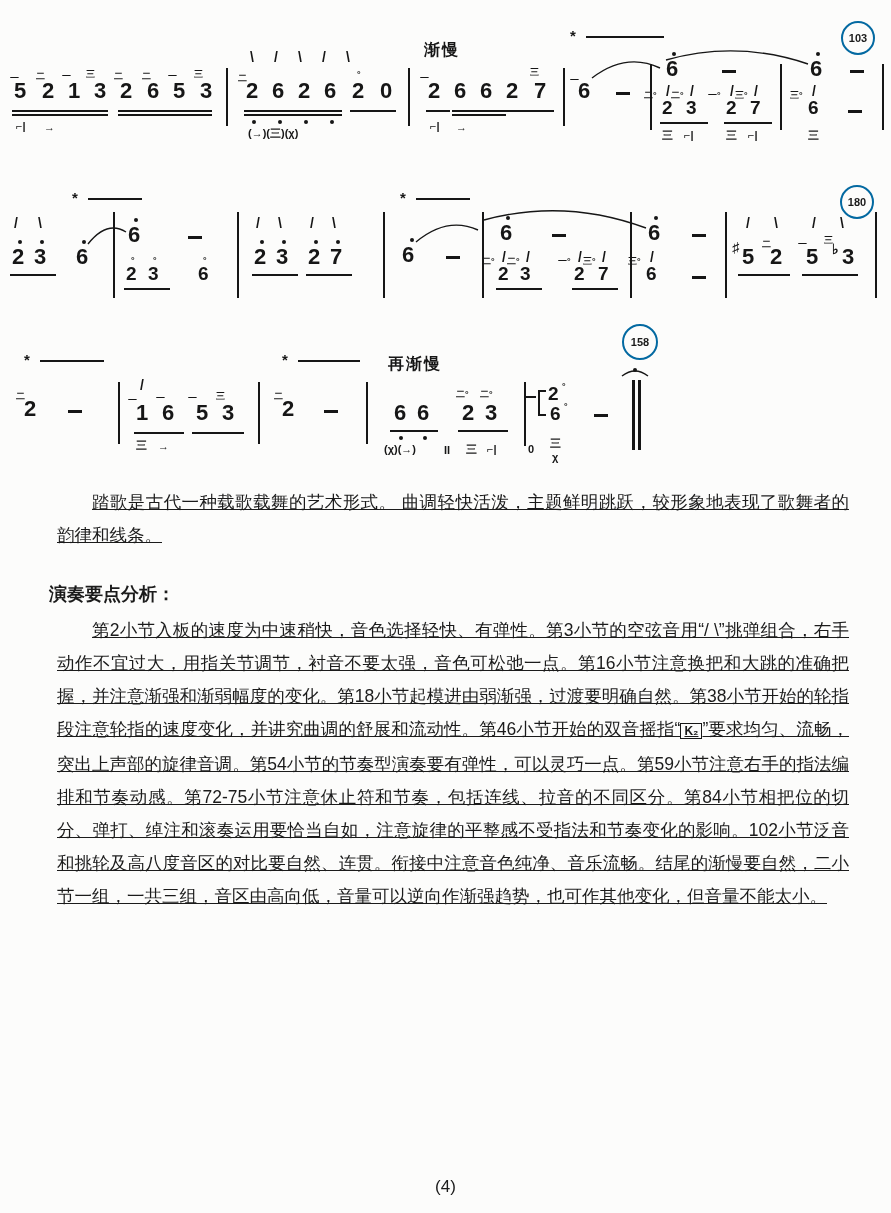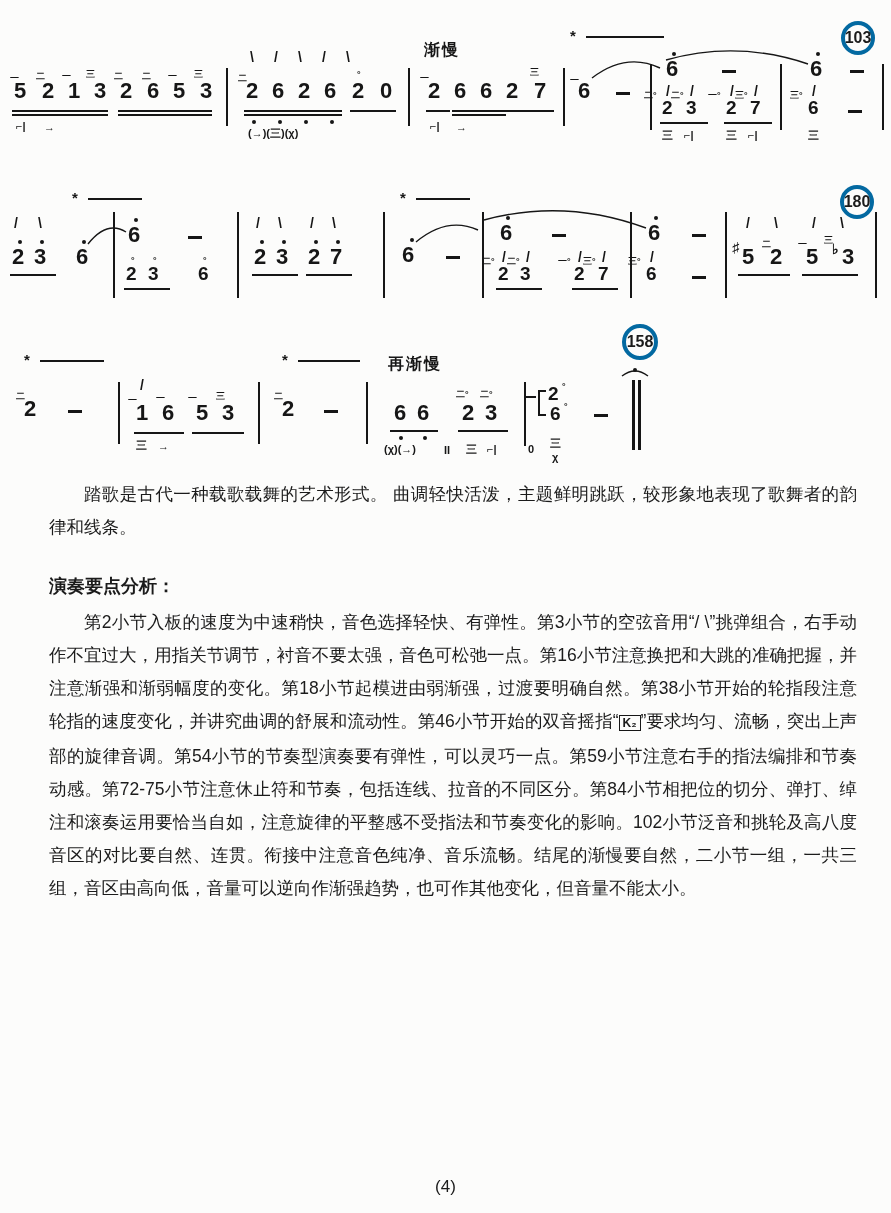--- a/index.html
+++ b/index.html
@@ -10,28 +10,28 @@
   .it-t{position:absolute;white-space:pre;line-height:1;color:#161616;}
   .c-n{font-size:22px;font-weight:700;}
   .c-n2{font-size:19px;font-weight:700;}
   .c-mk{font-size:9px;font-weight:700;letter-spacing:0;}
   .c-mk2{font-size:14px;font-weight:700;}
   .c-bl{font-size:11px;font-weight:700;}
   .c-tempo{font-size:16px;font-weight:700;letter-spacing:2px;}
   .c-star{font-size:15px;font-weight:700;}
   .it-l,.it-v{position:absolute;background:#161616;}
   .it-d{position:absolute;width:4px;height:4px;border-radius:50%;background:#161616;}
-  .it-c{position:absolute;border:4px solid #0369a1;border-radius:50%;
+  .it-c{position:absolute;border:2px solid #0369a1;border-radius:50%;
         display:flex;align-items:center;justify-content:center;
-        font-size:16px;font-weight:700;background:#fcfcfb;box-sizing:border-box;}
+        font-size:11px;font-weight:700;background:#fcfcfb;box-sizing:border-box;}
   
   #textcol{position:absolute;left:49px;top:478px;width:808px;}
   #textcol h3{font-size:18px;font-weight:700;margin:0 0 8px 0;}
   #textcol h3.h2{margin-top:30px;}
-  .para{font-size:17.5px;line-height:33px;text-align:justify;text-indent:2em;margin:0;}
+  .para{font-size:17.5px;line-height:33px;text-align:justify;text-indent:2em;margin:8px;text-decoration:underline;}
   .nt{font-weight:700;font-size:13px;letter-spacing:5px;border-bottom:3px double #161616;
       position:relative;padding:0 3px;text-indent:0;}
   .nt::before{content:"";position:absolute;left:8%;right:18%;top:-8px;height:8px;
       border-top:1.6px solid #161616;border-radius:50%/100% 100% 0 0;}
   .circ{display:inline-flex;width:17px;height:17px;border:1.4px solid #161616;border-radius:50%;
       font-size:11px;line-height:1;align-items:center;justify-content:center;
       vertical-align:-2px;text-indent:0;}
   .kbox{border:1.4px solid #161616;font-size:12px;font-weight:700;padding:0 3px;text-indent:0;}
   .arp{display:inline-block;width:9px;height:15px;border-left:2px dotted #161616;
       border-right:2px dotted #161616;vertical-align:-2px;margin:0 2px;}

